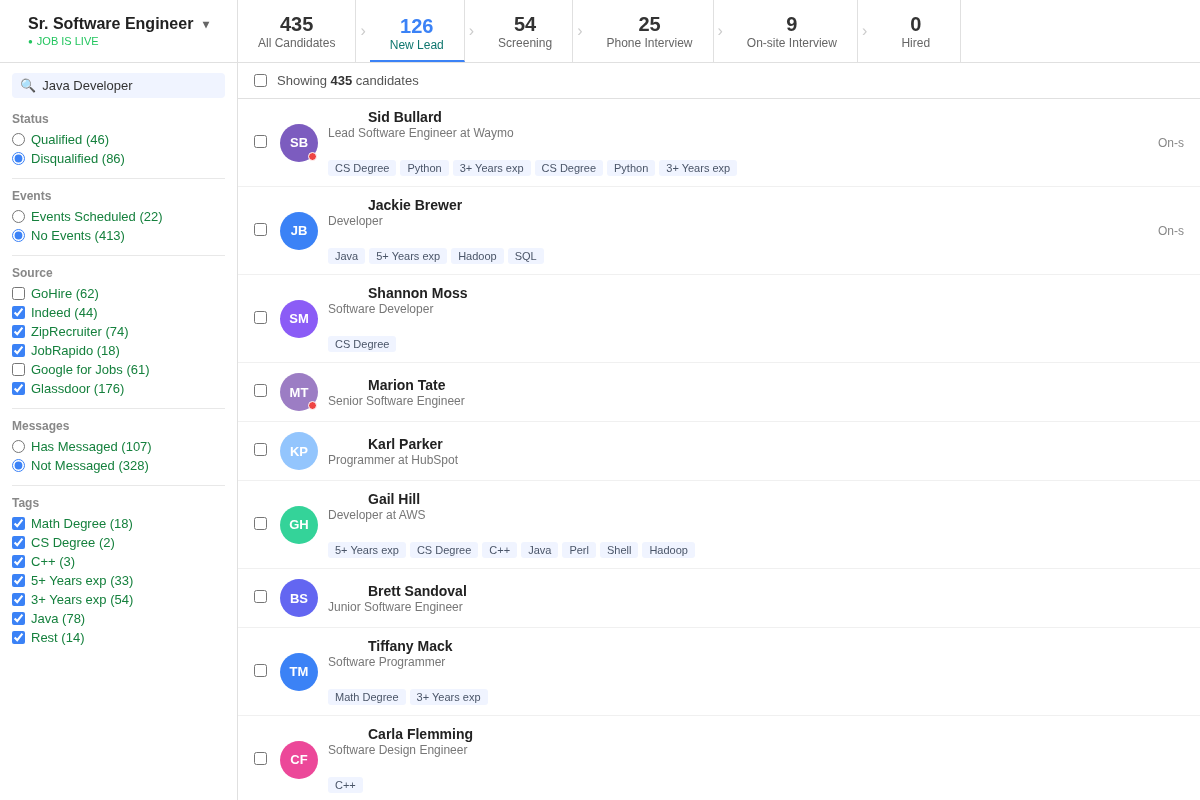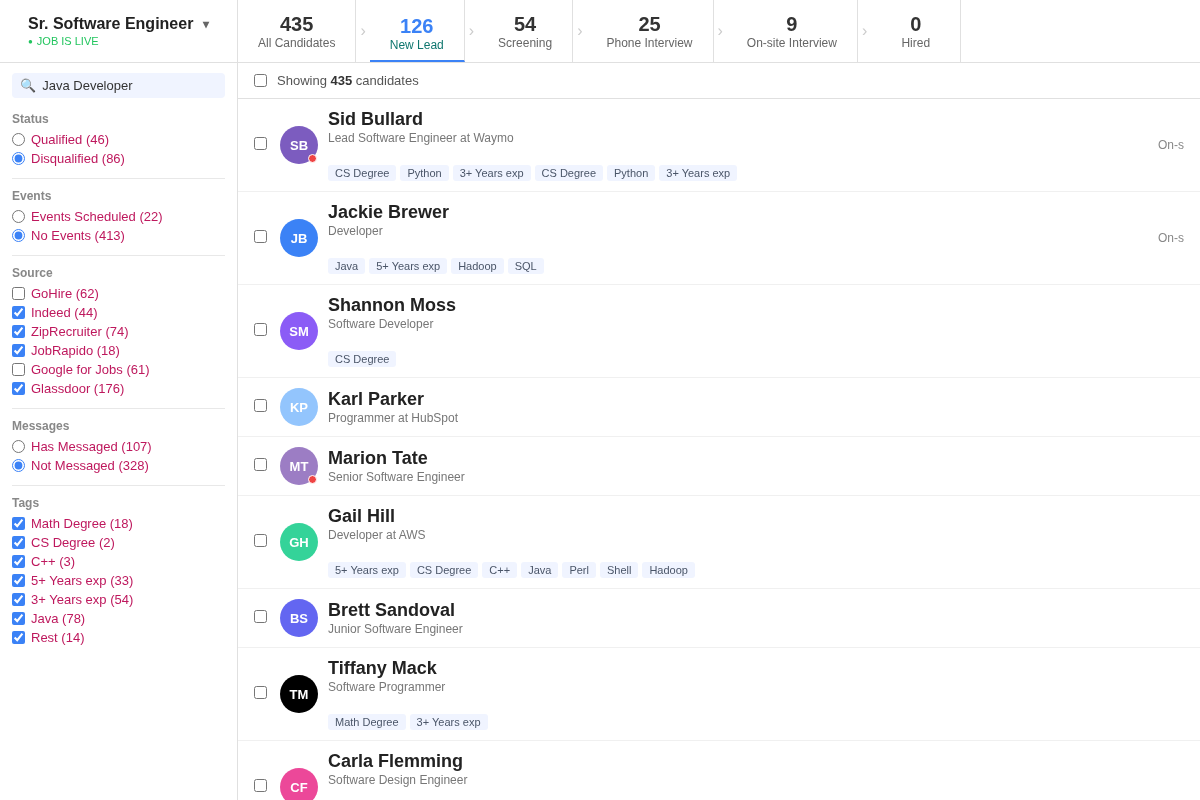--- a/index.html
+++ b/index.html
@@ -26,36 +26,36 @@
 
     
     .sidebar { width: 238px; min-width: 238px; border-right: 1px solid #e0e0e0; overflow-y: auto; padding: 10px 12px; background: #fff; }
     .search-box { display: flex; align-items: center; background: #f0f4ff; border-radius: 4px; padding: 5px 8px; margin-bottom: 14px; gap: 6px; }
     .search-box input { border: none; background: transparent; outline: none; font-size: 13px; color: #333; width: 100%; }
     .search-icon { color: #5b7dd8; font-size: 13px; }
 
     .filter-section { margin-bottom: 12px; }
     .filter-label { font-size: 12px; font-weight: 600; color: #888; margin-bottom: 6px; text-transform: none; }
     .filter-option { display: flex; align-items: center; gap: 6px; margin-bottom: 4px; cursor: pointer; }
-    .filter-option label { font-size: 13px; color: #be185d; cursor: pointer; }
+    .filter-option label { font-size: 13px; color: #15803d; cursor: pointer; }
     .filter-option input[type="radio"], .filter-option input[type="checkbox"] { accent-color: #3b82f6; width: 13px; height: 13px; cursor: pointer; }
 
     .divider { border: none; border-top: 1px solid #e8e8e8; margin: 10px 0; }
 
     
     .candidates { flex: 1; overflow-y: auto; }
     .candidates-header { padding: 10px 16px; border-bottom: 1px solid #e0e0e0; font-size: 13px; color: #555; display: flex; align-items: center; gap: 10px; position: sticky; top: 0; background: #fff; z-index: 10; }
     .candidates-header strong { color: #333; }
 
     .candidate-row { display: flex; align-items: center; padding: 10px 16px; border-bottom: 1px solid #f0f0f0; gap: 10px; cursor: pointer; }
     .cb { width: 16px; }
     .avatar { width: 38px; height: 38px; border-radius: 50%; display: flex; align-items: center; justify-content: center; font-size: 13px; font-weight: 600; color: #fff; flex-shrink: 0; position: relative; }
     .online-dot { position: absolute; bottom: 1px; right: 1px; width: 9px; height: 9px; border-radius: 50%; background: #ef4444; border: 1.5px solid #fff; }
     .candidate-info { flex: 1; }
-    .candidate-name { font-size: 18px; font-weight: 600; color: #222; }
+    .candidate-name { font-size: 14px; font-weight: 600; color: #222; margin-left: 40px; }
     .candidate-title { font-size: 12px; color: #777; margin-top: 1px; }
     .tags { display: flex; flex-wrap: wrap; gap: 4px; margin-top: 20px; }
     .tag { background: #f0f4ff; color: #4a5568; font-size: 11px; padding: 2px 7px; border-radius: 3px; }
     .stage-label { font-size: 12px; color: #888; white-space: nowrap; }
   </style>
 </head>
 <body>
 
 <div class="header">
   <div class="job-info">
@@ -250,32 +250,32 @@
           <div class="candidate-info">
             <div class="candidate-name">Shannon Moss</div>
             <div class="candidate-title">Software Developer</div>
             <div class="tags">
               <span class="tag">CS Degree</span>
             </div>
           </div>
         </div>
         <div class="candidate-row">
           <div class="cb"><input type="checkbox" style=""></div>
+          <div class="avatar" style="background: rgb(156, 125, 196);">MT<span class="online-dot"></span></div>
+          <div class="candidate-info">
+            <div class="candidate-name">Marion Tate</div>
+            <div class="candidate-title">Senior Software Engineer</div>
+          </div>
+        </div>
+        <div class="candidate-row">
+          <div class="cb"><input type="checkbox" style=""></div>
           <div class="avatar" style="background: rgb(147, 197, 253);">KP</div>
           <div class="candidate-info">
             <div class="candidate-name">Karl Parker</div>
             <div class="candidate-title">Programmer at HubSpot</div>
-          </div>
-        </div>
-        <div class="candidate-row">
-          <div class="cb"><input type="checkbox" style=""></div>
-          <div class="avatar" style="background: rgb(156, 125, 196);">MT<span class="online-dot"></span></div>
-          <div class="candidate-info">
-            <div class="candidate-name">Marion Tate</div>
-            <div class="candidate-title">Senior Software Engineer</div>
           </div>
         </div>
         <div class="candidate-row">
           <div class="cb"><input type="checkbox" style=""></div>
           <div class="avatar" style="background: rgb(52, 211, 153);">GH</div>
           <div class="candidate-info">
             <div class="candidate-name">Gail Hill</div>
             <div class="candidate-title">Developer at AWS</div>
             <div class="tags">
               <span class="tag">5+ Years exp</span>
@@ -291,21 +291,21 @@
         <div class="candidate-row">
           <div class="cb"><input type="checkbox" style=""></div>
           <div class="avatar" style="background: rgb(99, 102, 241);">BS</div>
           <div class="candidate-info">
             <div class="candidate-name">Brett Sandoval</div>
             <div class="candidate-title">Junior Software Engineer</div>
           </div>
         </div>
         <div class="candidate-row">
           <div class="cb"><input type="checkbox" style=""></div>
-          <div class="avatar" style="background: #000000;">TM</div>
+          <div class="avatar" style="background: #3b82f6;">TM</div>
           <div class="candidate-info">
             <div class="candidate-name">Tiffany Mack</div>
             <div class="candidate-title">Software Programmer</div>
             <div class="tags">
               <span class="tag">Math Degree</span>
               <span class="tag">3+ Years exp</span>
             </div>
           </div>
         </div>
         <div class="candidate-row">

